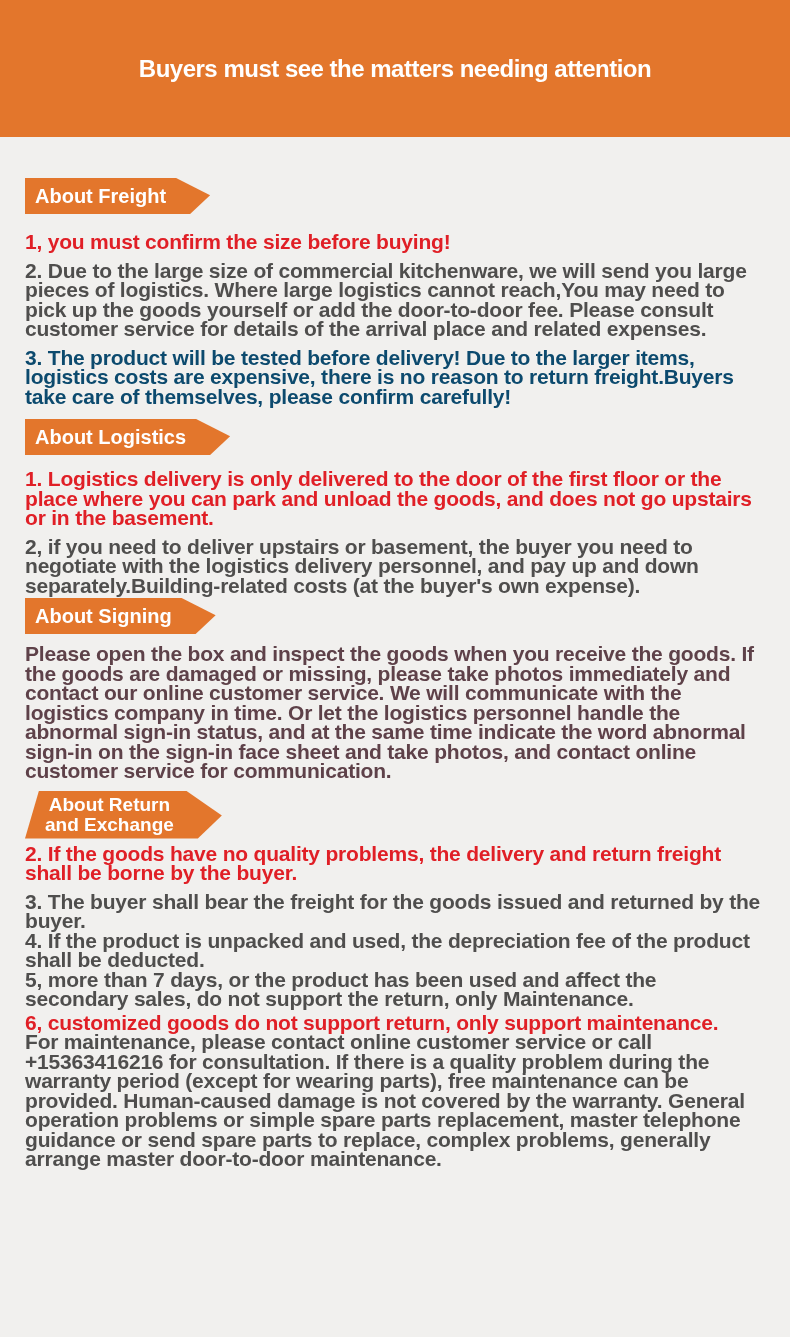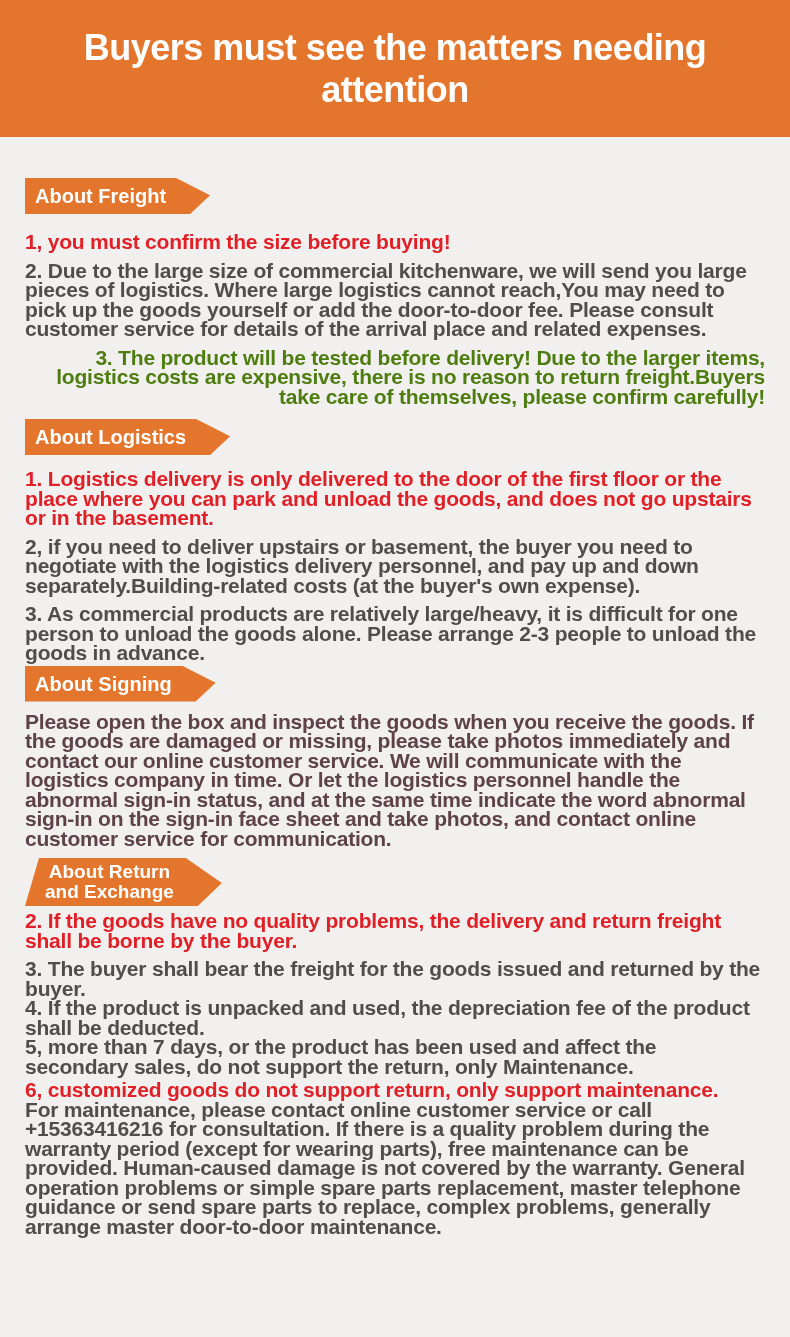--- a/index.html
+++ b/index.html
@@ -19,21 +19,21 @@
     width: 790px;
     height: 137px;
     background: #e3762c;
     display: flex;
     align-items: center;
     justify-content: center;
   }
   .title {
     margin: 9px;
     color: #ffffff;
-    font-size: 36px;
+    font-size: 24px;
     font-weight: bold;
     letter-spacing: -0.5px;
     text-align: center;
   }
   .content {
     padding: 0 25px;
   }
   .badge {
     display: inline-block;
     background: #e3762c;
@@ -57,21 +57,21 @@
   .badge .badge-line { display: block; }
   .para {
     margin: 0 0 9px 0;
     font-size: 21px;
     line-height: 19.5px;
     font-weight: bold;
     letter-spacing: -0.2px;
     color: #4f4e4d;
   }
   .para.red   { color: #e01f26; }
-  .para.maroon{ color: #4d7c0f; text-align: right; }
+  .para.maroon{ color: #0c4a6e; }
   .para.plum  { color: #5e4149; }
   .para.tight { margin-bottom: 0; }
 
   
   .badge-freight   { margin-top: 41px; margin-bottom: 18px; }
   .badge-logistics { margin-top: 13px; margin-bottom: 14px; }
   .badge-signing   { margin-top: 3px;  margin-bottom: 10px; }
   .badge-return    { margin-top: 10px; margin-bottom: 5px; }
   .badge-aftersales{ margin-top: 2px;  margin-bottom: 8px; }
   .sec p:last-child { margin-bottom: 0; }
@@ -96,21 +96,20 @@
       <p class="para dark">2. Due to the large size of commercial kitchenware, we will send you large pieces of logistics. Where large logistics cannot reach,You may need to pick up the goods yourself or add the door-to-door fee. Please consult customer service for details of the arrival place and related expenses.</p>
       <p class="para maroon">3. The product will be tested before delivery! Due to the larger items, logistics costs are expensive, there is no reason to return freight.Buyers take care of themselves, please confirm carefully!</p>
     </section>
 
     <section class="sec">
       <div class="badge one-line badge-logistics">
         <span class="badge-line">About Logistics</span>
       </div>
       <p class="para red">1. Logistics delivery is only delivered to the door of the first floor or the place where you can park and unload the goods, and does not go upstairs or in the basement.</p>
       <p class="para dark">2, if you need to deliver upstairs or basement, the buyer you need to negotiate with the logistics delivery personnel, and pay up and down separately.Building-related costs (at the buyer's own expense).</p>
-      <p class="para dark">3. As commercial products are relatively large/heavy, it is difficult for one person to unload the goods alone. Please arrange 2-3 people to unload the goods in advance.</p>
     </section>
 
     <section class="sec">
       <div class="badge one-line badge-signing">
         <span class="badge-line">About Signing</span>
       </div>
       <p class="para plum">Please open the box and inspect the goods when you receive the goods. If the goods are damaged or missing, please take photos immediately and contact our online customer service. We will communicate with the logistics company in time. Or let the logistics personnel handle the abnormal sign-in status, and at the same time indicate the word abnormal sign-in on the sign-in face sheet and take photos, and contact online customer service for communication.</p>
     </section>
 
     <section class="sec">

